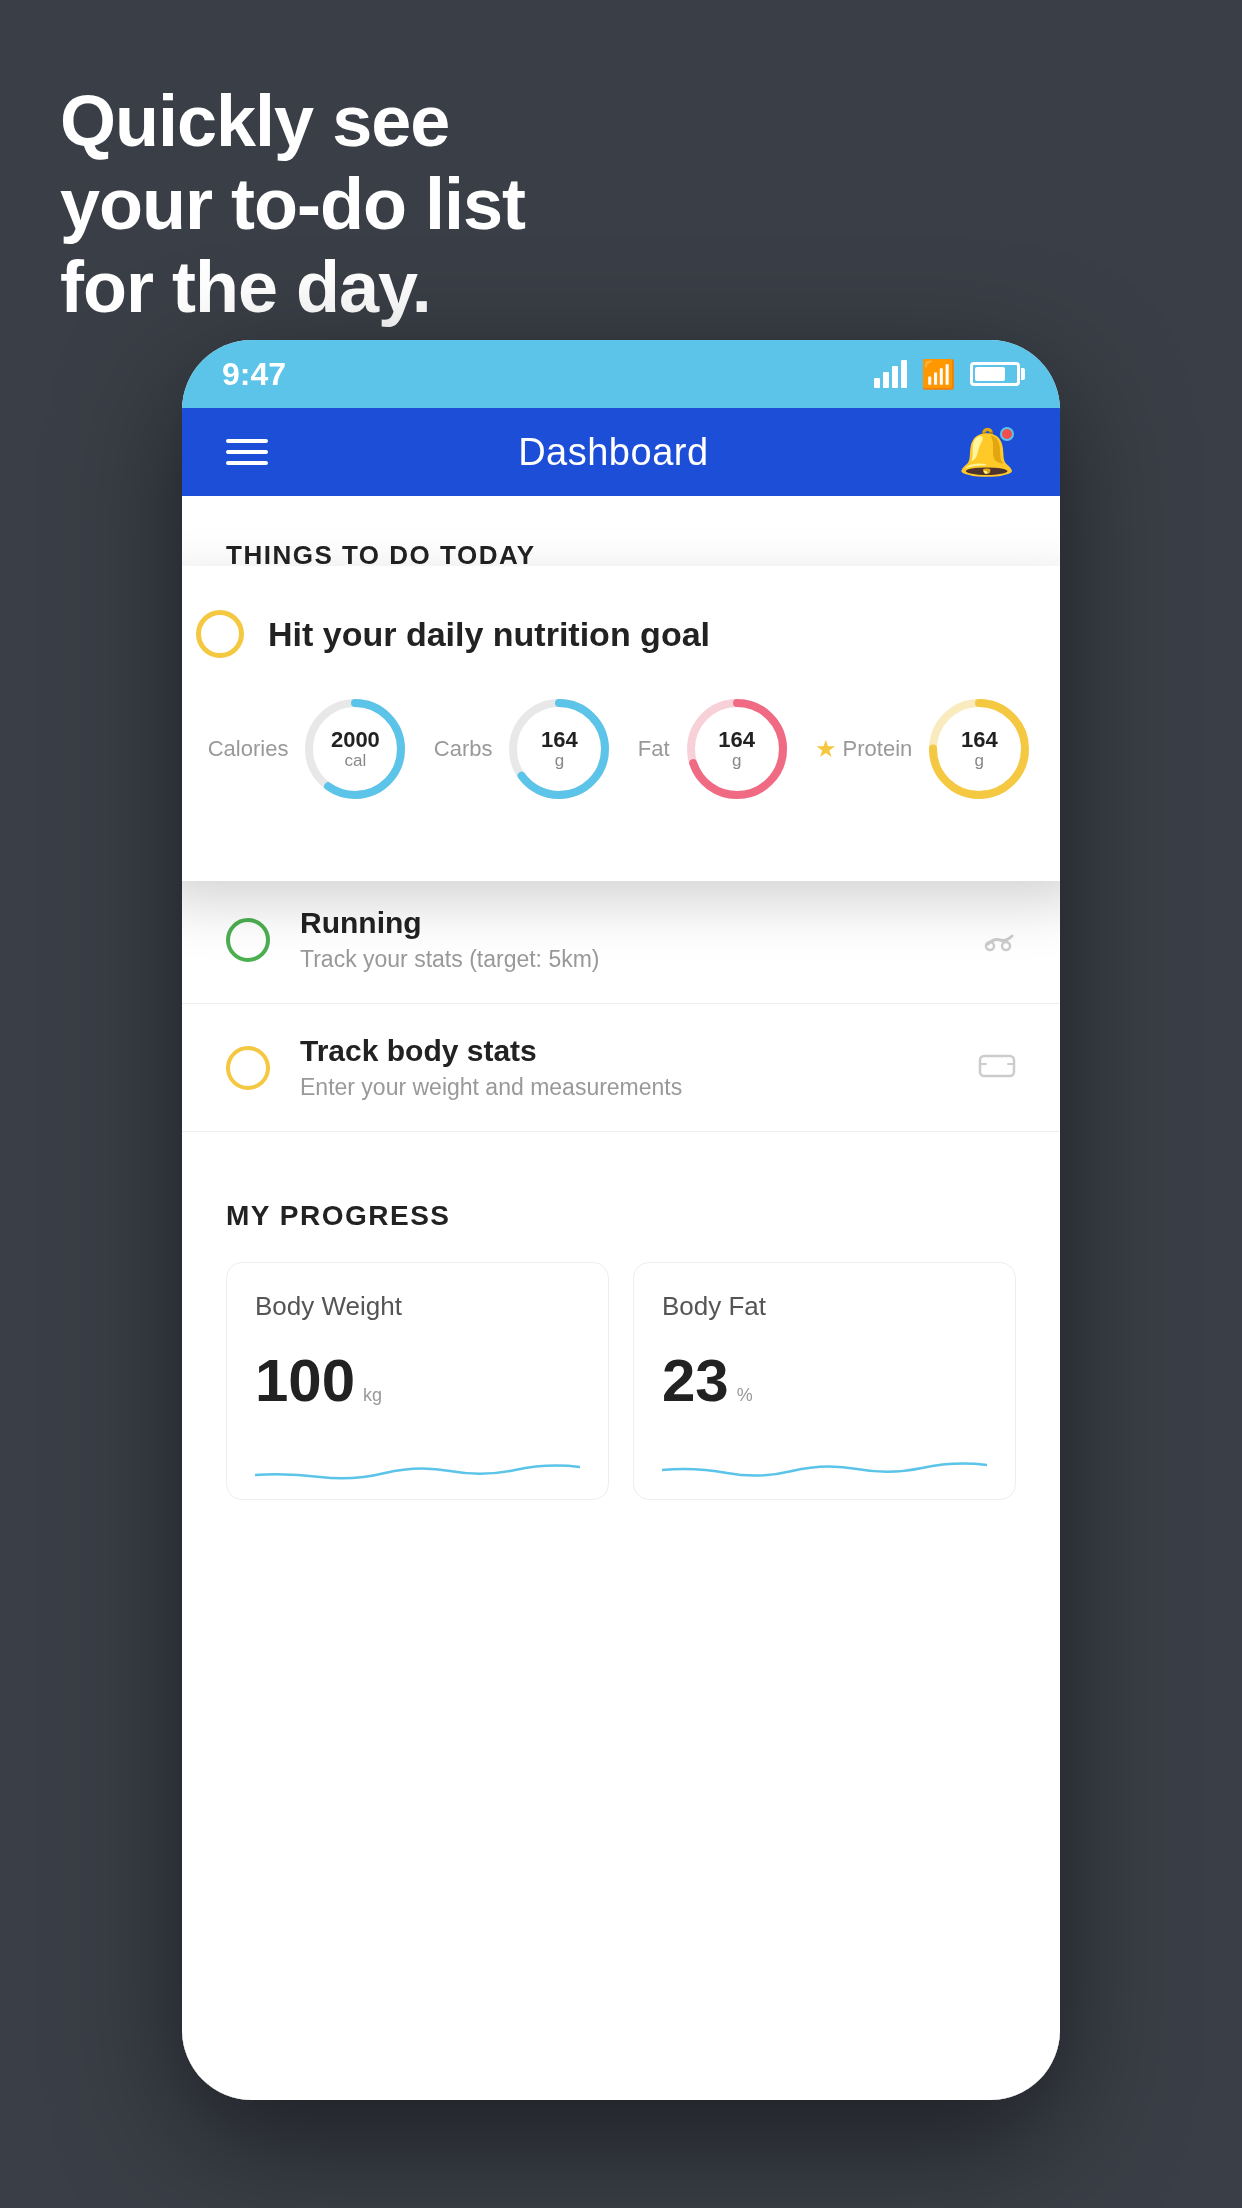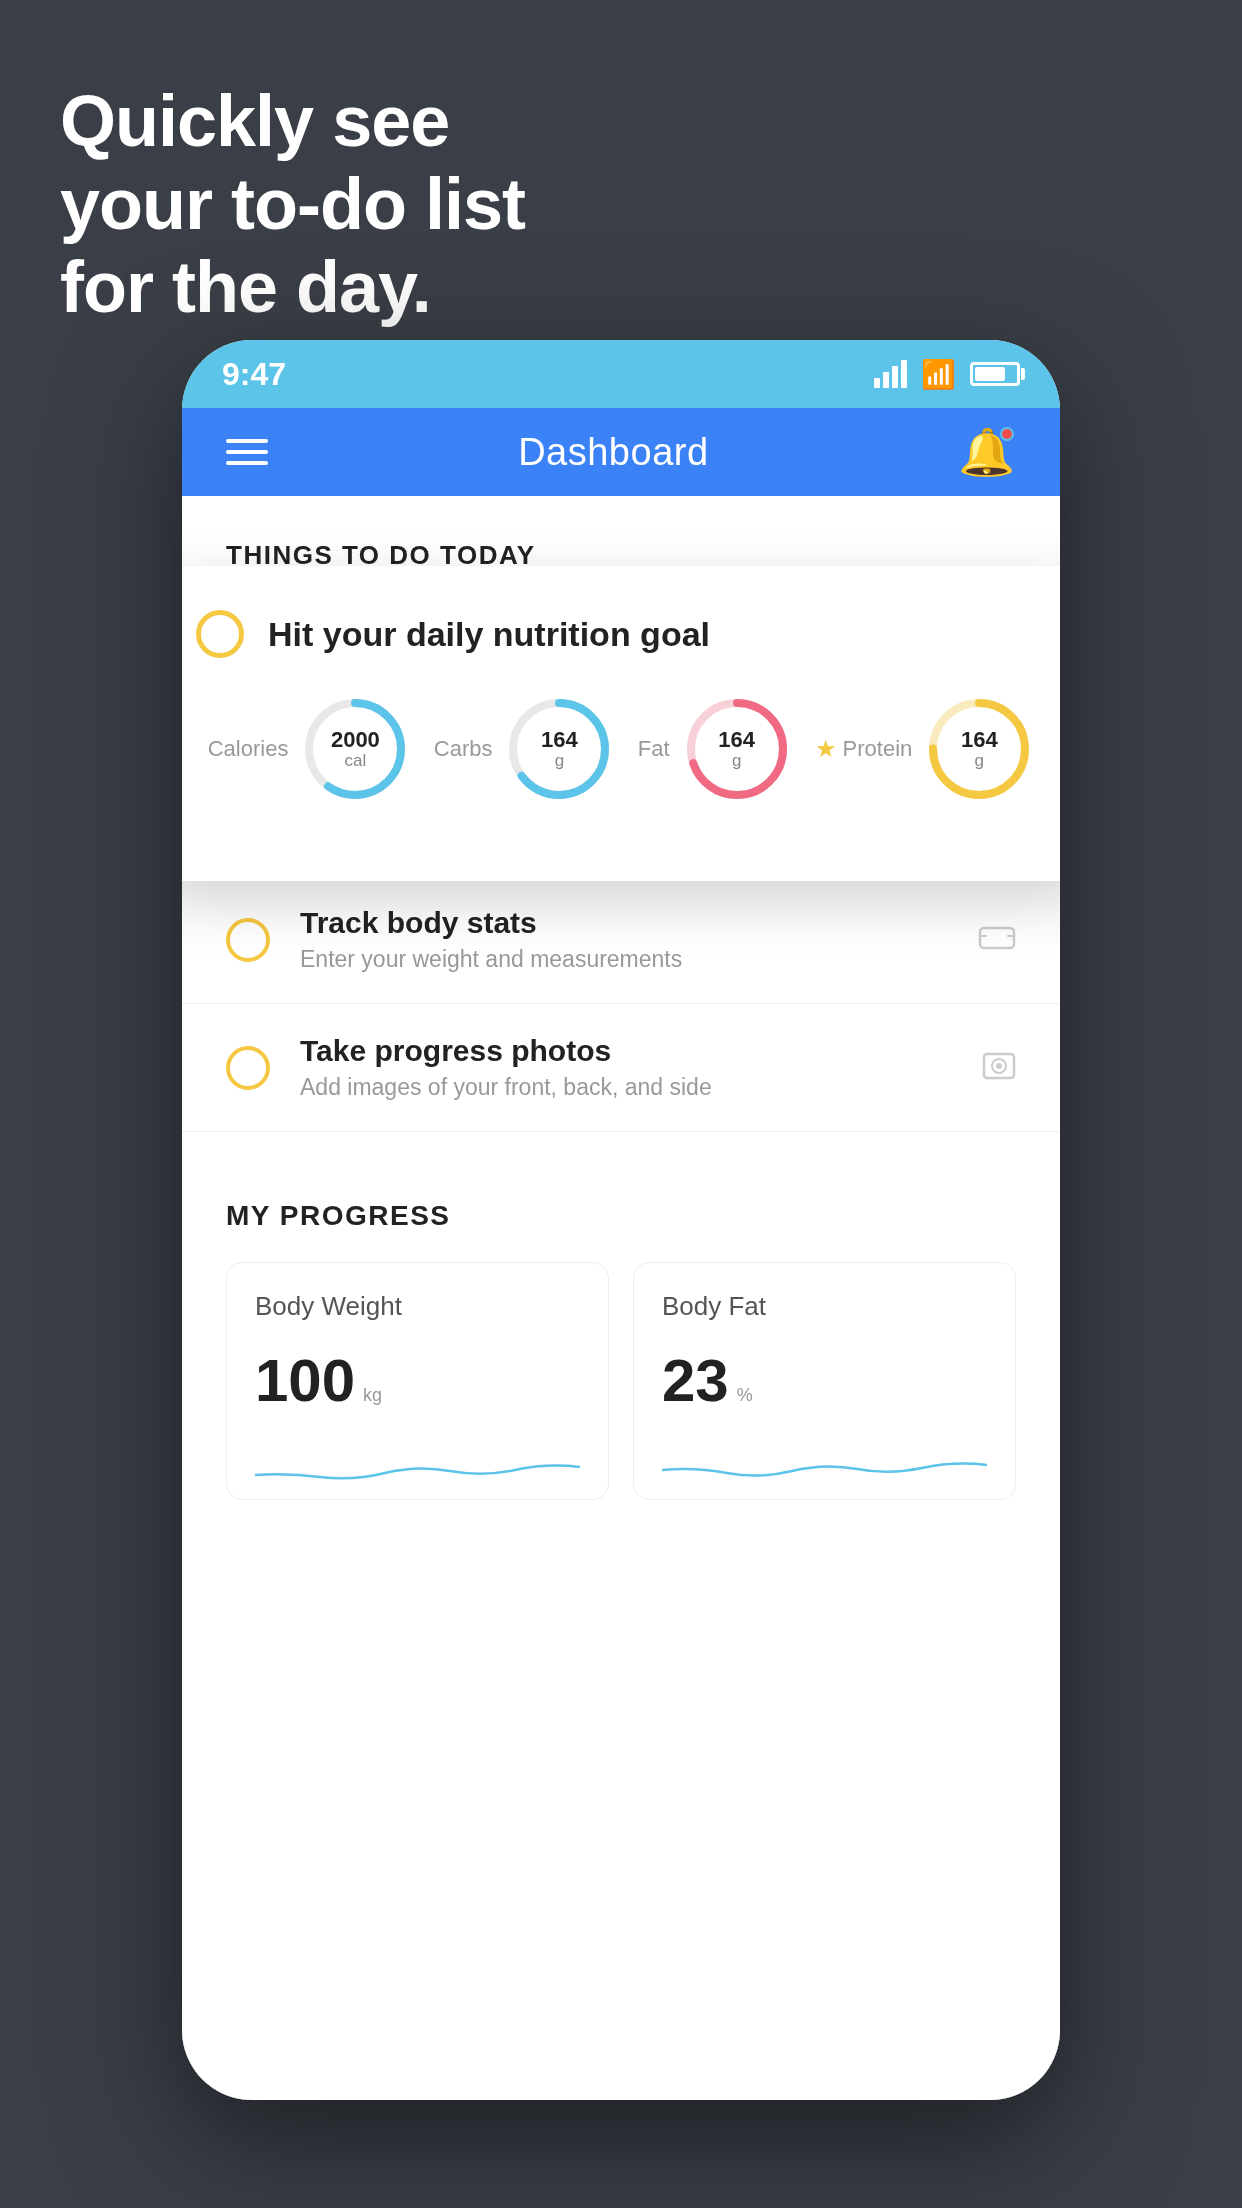--- a/index.html
+++ b/index.html
@@ -96,21 +96,21 @@
 
     .battery-fill {
       background: white;
       height: 100%;
       width: 75%;
       border-radius: 2px;
     }
 
     
     .nav-bar {
-      background: #3b82f6;
+      background: #1d4ed8;
       height: 88px;
       display: flex;
       align-items: center;
       justify-content: space-between;
       padding: 0 44px;
     }
 
     .hamburger {
       display: flex;
       flex-direction: column;
@@ -500,20 +500,34 @@
               <div class="circle-unit">g</div>
             </div>
           </div>
         </div>
 
       </div>
     </div>
 
     <div class="todo-list" style="z-index:2;">
 
+      <div class="todo-item">
+        <div class="circle-radio-sm" style="border-color:#4caf50;"></div>
+        <div class="todo-content">
+          <div class="todo-title">Running</div>
+          <div class="todo-subtitle">Track your stats (target: 5km)</div>
+        </div>
+        <span class="todo-icon-right">
+          <svg width="36" height="28" viewBox="0 0 36 28" fill="none">
+            <path d="M8 20 Q14 14 20 16 Q26 18 32 12" stroke="#ccc" stroke-width="3" fill="none" stroke-linecap="round"></path>
+            <circle cx="26" cy="22" r="4" stroke="#ccc" stroke-width="2.5" fill="none"></circle>
+            <circle cx="10" cy="22" r="4" stroke="#ccc" stroke-width="2.5" fill="none"></circle>
+          </svg>
+        </span>
+      </div>
 
       <div class="todo-item">
         <div class="circle-radio-sm" style="border-color:#f5c842;"></div>
         <div class="todo-content">
           <div class="todo-title">Track body stats</div>
           <div class="todo-subtitle">Enter your weight and measurements</div>
         </div>
         <span class="todo-icon-right">
           <svg width="38" height="30" viewBox="0 0 38 30" fill="none">
             <rect x="2" y="6" width="34" height="20" rx="4" stroke="#ccc" stroke-width="2.5" fill="none"></rect>

